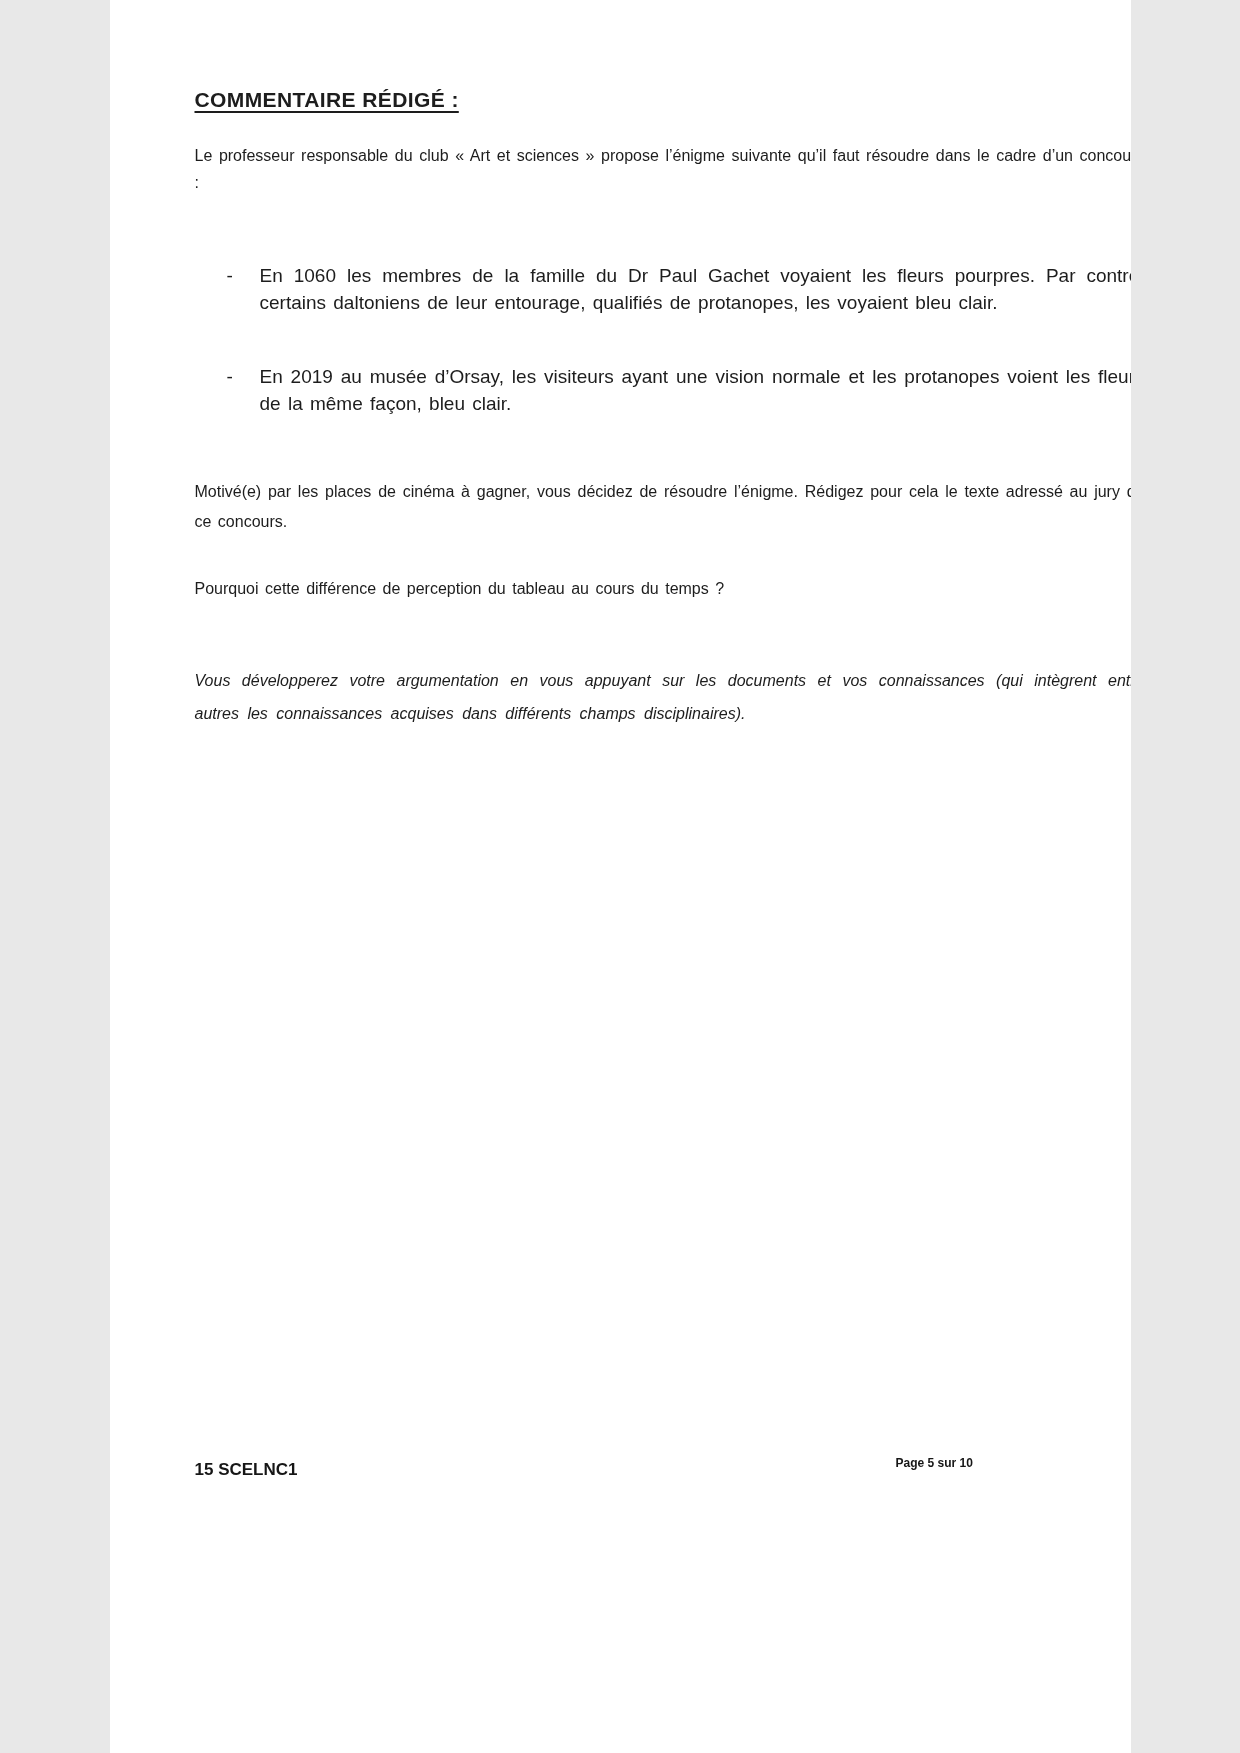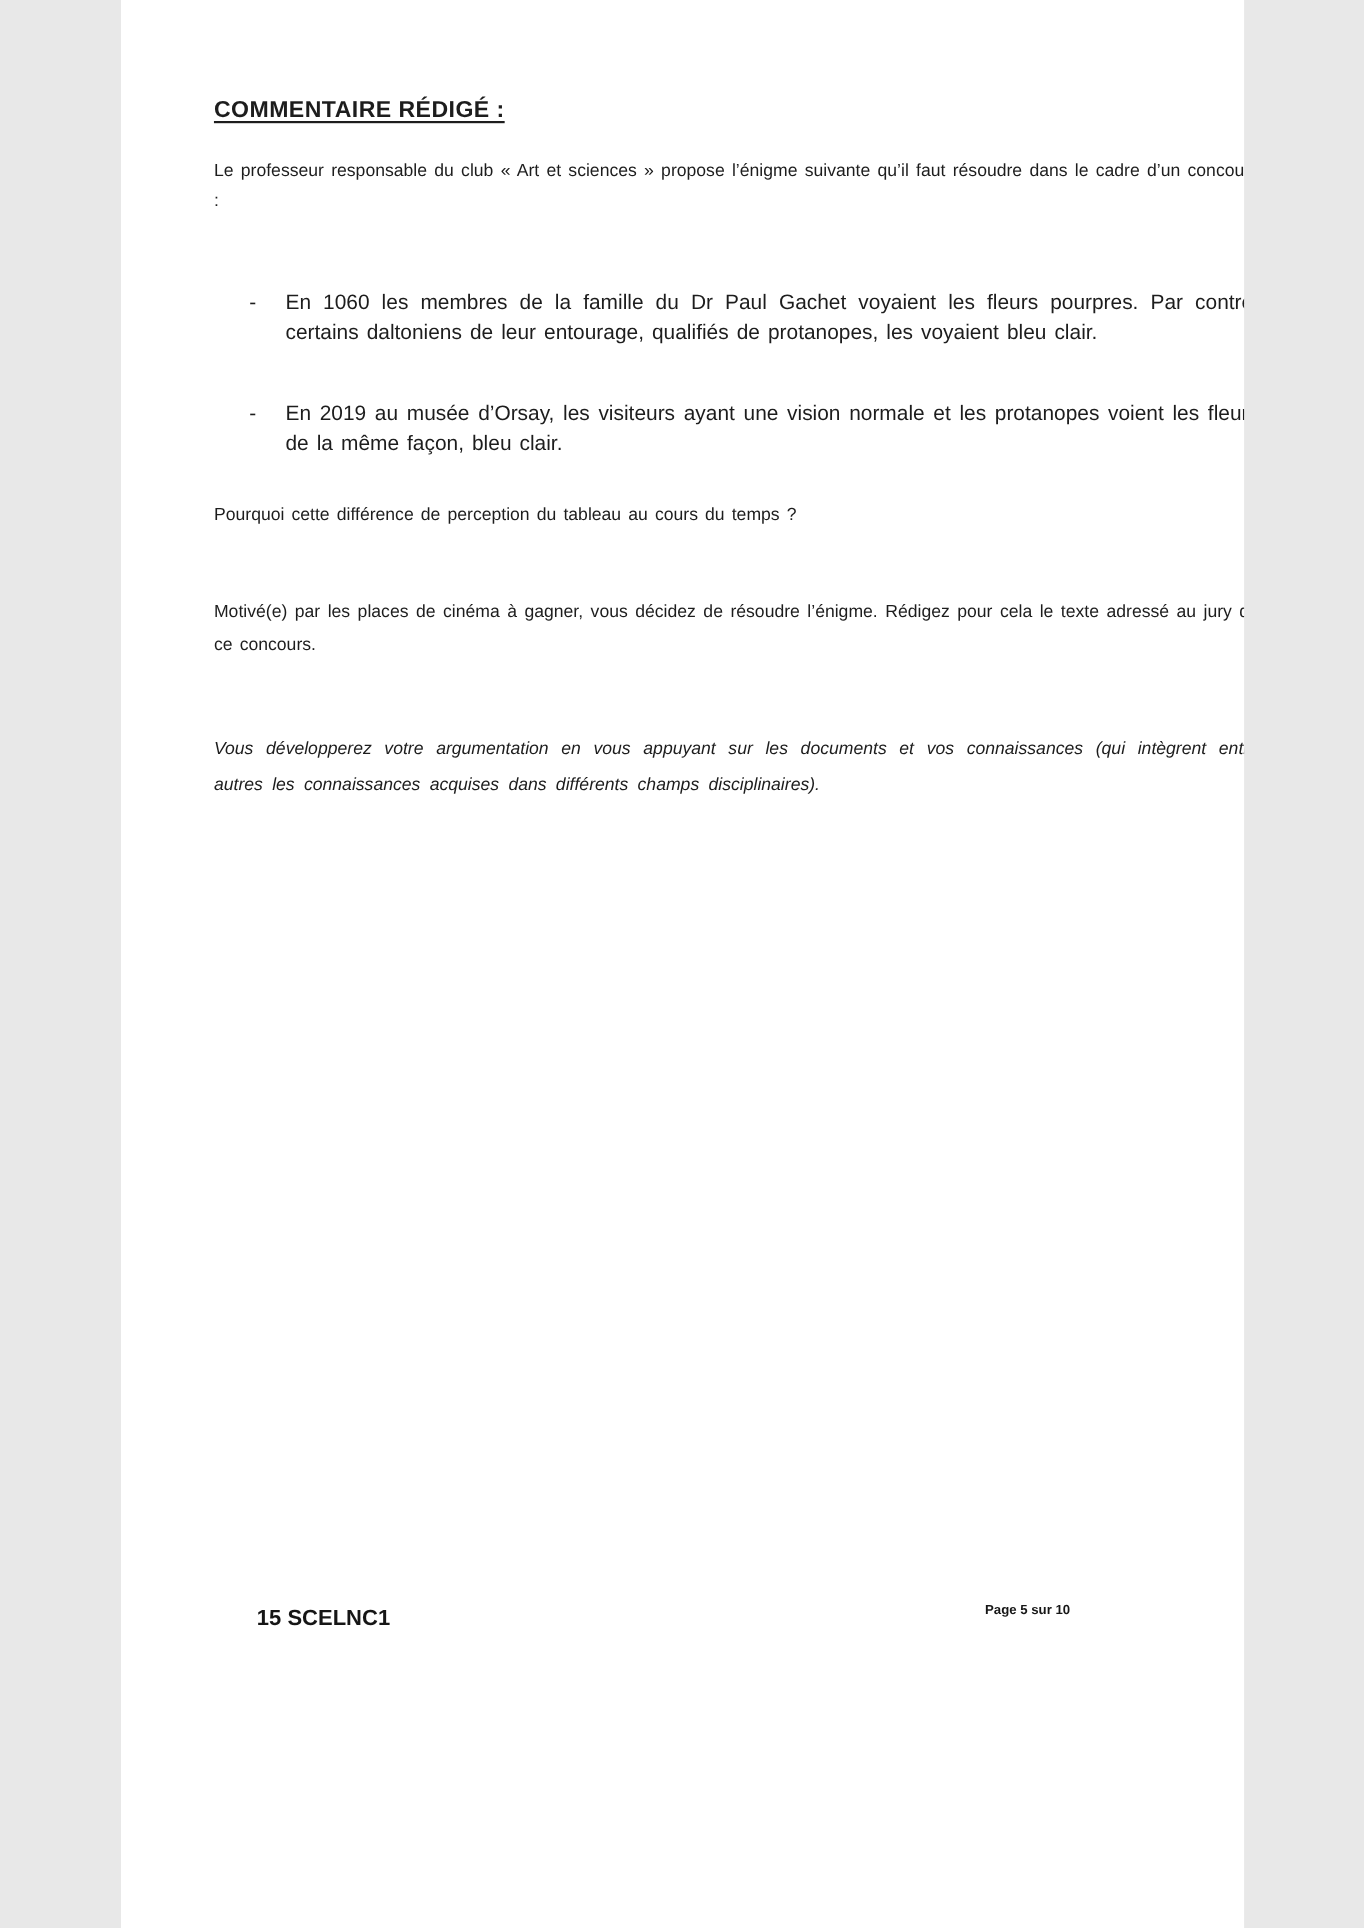--- a/index.html
+++ b/index.html
@@ -68,24 +68,23 @@
     top: 1303px;
     width: 7px;
     height: 2px;
     background: #9a9a9a;
     opacity: 0.6;
   }
   .footer-left {
     position: absolute;
     left: 85px;
     top: 1460px;
-    font-size: 20px;
+    font-size: 17px;
     font-weight: bold;
     color: #161616;
-    margin-left: 39px;
   }
   .footer-right {
     position: absolute;
     left: 786px;
     top: 1456px;
     font-size: 12px;
     font-weight: bold;
     color: #161616;
   }
 </style>
@@ -103,23 +102,23 @@
       <li class="dash-item">
         <span class="dash">-</span>
         <span class="li-text">En 1060 les membres de la famille du Dr Paul Gachet voyaient les fleurs pourpres. Par contre, certains daltoniens de leur entourage, qualifiés de protanopes, les voyaient bleu clair.</span>
       </li>
       <li class="dash-item">
         <span class="dash">-</span>
         <span class="li-text">En 2019 au musée d’Orsay, les visiteurs ayant une vision normale et les protanopes voient les fleurs de la même façon, bleu clair.</span>
       </li>
     </ul>
 
+    <p class="para task">Motivé(e) par les places de cinéma à gagner, vous décidez de résoudre l’énigme. Rédigez pour cela le texte adressé au jury de ce concours.</p>
+
     <p class="para question">Pourquoi cette différence de perception du tableau au cours du temps ?</p>
-
-    <p class="para task">Motivé(e) par les places de cinéma à gagner, vous décidez de résoudre l’énigme. Rédigez pour cela le texte adressé au jury de ce concours.</p>
 
     <p class="para italic-note">Vous développerez votre argumentation en vous appuyant sur les documents et vos connaissances (qui intègrent entre autres les connaissances acquises dans différents champs disciplinaires).</p>
 
   </div>
 
   <div class="speck"></div>
 
   <span class="footer-left">15 SCELNC1</span>
 
   <span class="footer-right">Page 5 sur 10</span>

